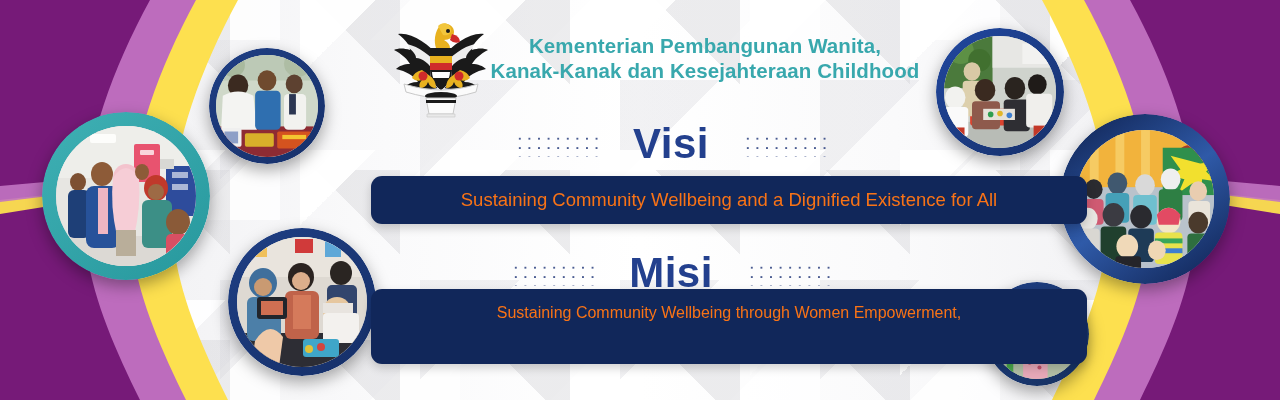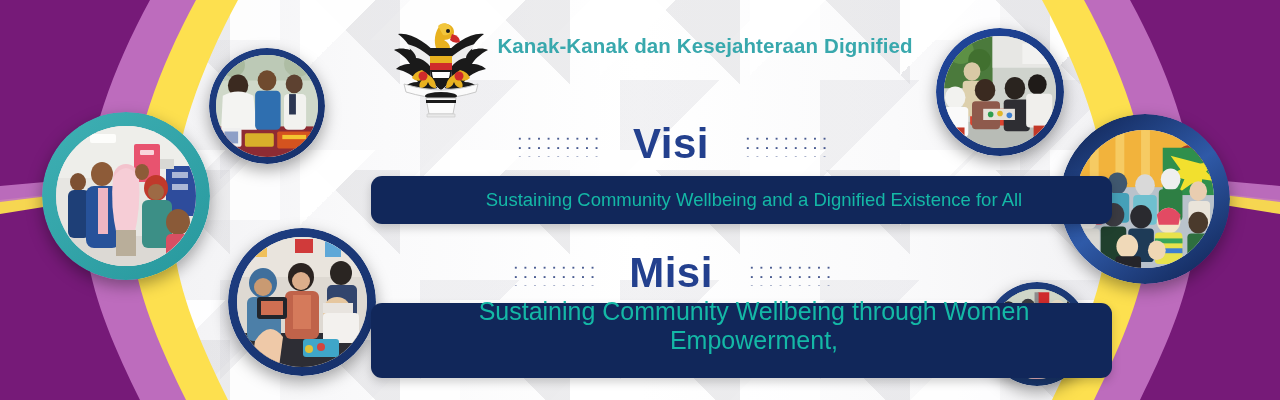--- a/index.html
+++ b/index.html
@@ -69,28 +69,27 @@
     background-image:radial-gradient(#2a3f7e 1.1px, transparent 1.3px);
     background-size:9.6px 9.4px;
     background-position:0 3px;
     opacity:.85;
   }
 
   
   .statement{
     position:absolute;left:371px;width:716px;
     background:#11275a;border-radius:11px;
-    color:#14b8a6;text-align:center;
+    color:#f97316;text-align:center;
     display:flex;align-items:center;justify-content:center;
     box-shadow:0 4px 10px rgba(0,0,0,.18);
-    padding-left:25px;
   }
   .statement span{display:block;padding:0 14px;}
   #visi-box{top:176px;height:48px;font-size:18.5px;line-height:24px;}
-  #misi-box{top:289px;height:75px;font-size:25px;line-height:29px;margin-top:14px;}
+  #misi-box{top:289px;height:75px;font-size:16px;line-height:29px;}
   #visi-heading{top:121px;}
   #misi-heading{top:250px;}
 </style>
 </head>
 <body>
 
 <div id="banner">
 
   <div class="texture"></div>
 
@@ -347,21 +346,22 @@
       <path d="M18,70 q20,6 37,6 q17,0 37,-6 l-2,8 q-20,6 -35,6 q-15,0 -35,-6Z" fill="#fbfbfb" stroke="#c8c8c8" stroke-width="1"></path>
 
       <ellipse cx="55" cy="82" rx="16" ry="4" fill="#1a1a1a"></ellipse>
       <path d="M40,84 h30 l-3,16 h-24Z" fill="#fbfbfb" stroke="#c8c8c8" stroke-width="1"></path>
       <path d="M40,86 h30 v3 h-30Z" fill="#1a1a1a"></path>
       <path d="M41,100 h28 v3 h-28Z" fill="#e9e9e9" stroke="#c8c8c8" stroke-width=".6"></path>
     </svg>
   </div>
 
   <div id="ministry-title">
-    <div>Kanak-Kanak dan Kesejahteraan Dignified</div>
+    <div>Kementerian Pembangunan Wanita,</div>
+    <div>Kanak-Kanak dan Kesejahteraan Childhood</div>
   </div>
 
   <div class="heading-row" id="visi-heading">
     <span class="dots"></span>
     <span class="title">Visi</span>
     <span class="dots"></span>
   </div>
 
   <div class="statement" id="visi-box">
     <span>Sustaining Community Wellbeing and a Dignified Existence for All</span>

